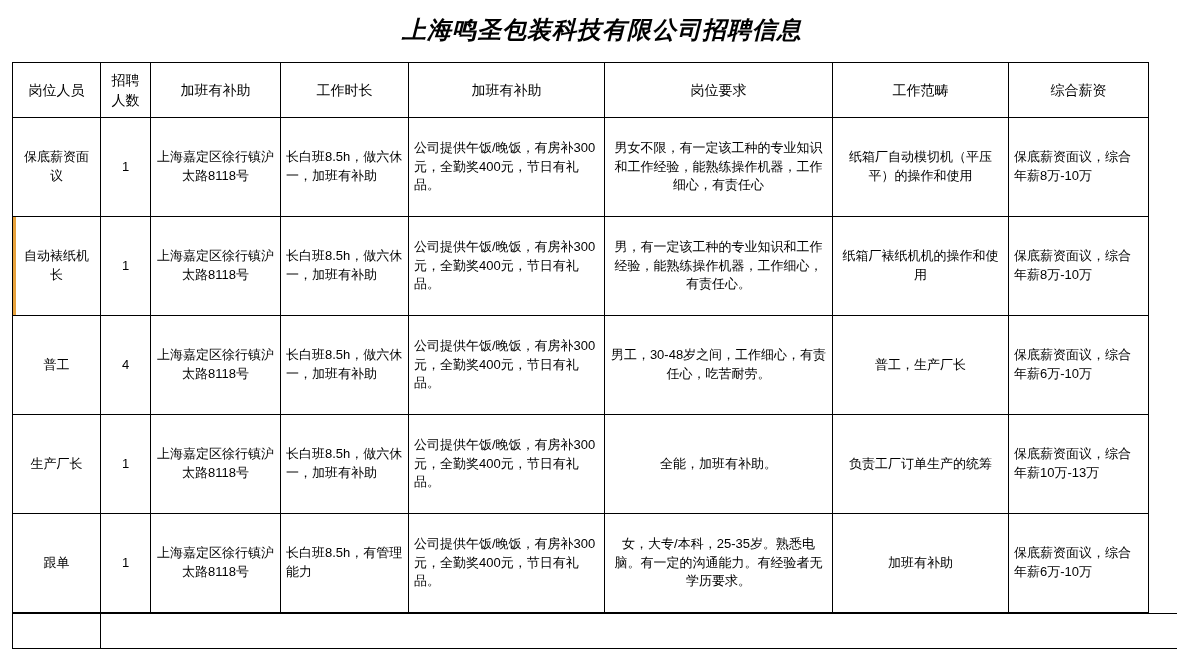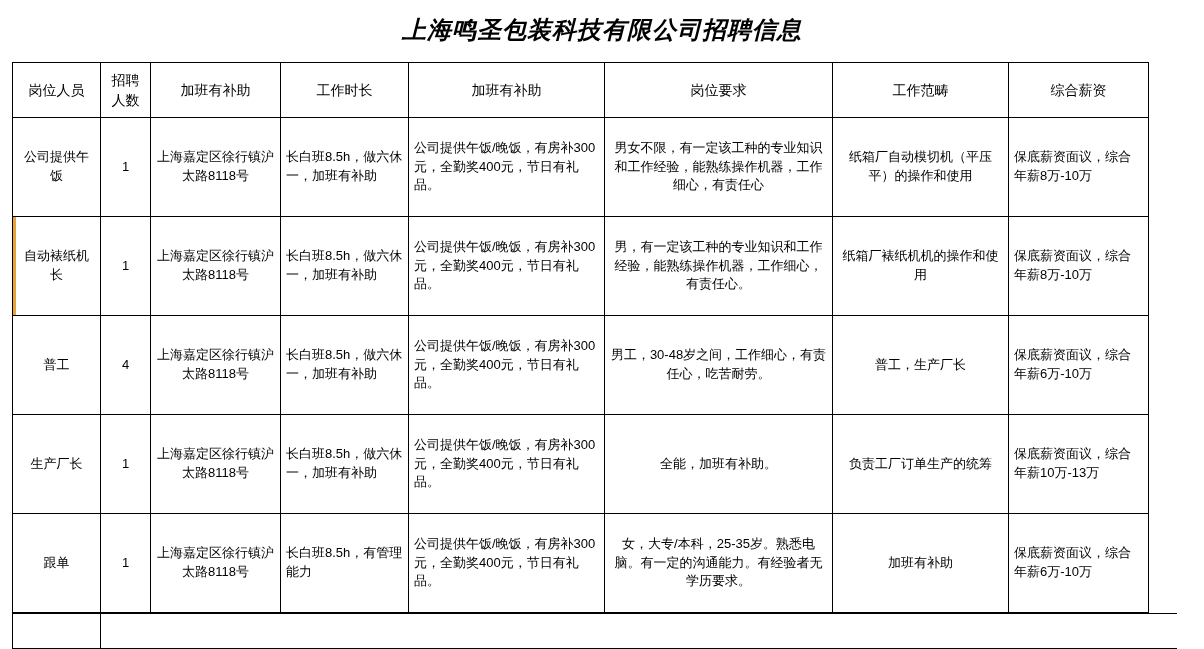--- a/index.html
+++ b/index.html
@@ -124,21 +124,21 @@
         <th>加班有补助</th>
         <th>工作时长</th>
         <th>加班有补助</th>
         <th>岗位要求</th>
         <th>工作范畴</th>
         <th>综合薪资</th>
       </tr>
     </thead>
     <tbody>
       <tr>
-        <td class="c-center">公司提供午饭</td>
+        <td class="c-center">保底薪资面议</td>
         <td class="c-center">1</td>
         <td class="c-center">上海嘉定区徐行镇沪太路8118号</td>
         <td class="c-left">长白班8.5h，做六休一，加班有补助</td>
         <td class="c-left">公司提供午饭/晚饭，有房补300元，全勤奖400元，节日有礼品。</td>
         <td class="c-center">男女不限，有一定该工种的专业知识和工作经验，能熟练操作机器，工作细心，有责任心</td>
         <td class="c-center">纸箱厂自动模切机（平压平）的操作和使用</td>
         <td class="c-left">保底薪资面议，综合年薪8万-10万</td>
       </tr>
       <tr class="selected-row">
         <td class="c-center">自动裱纸机长</td>

